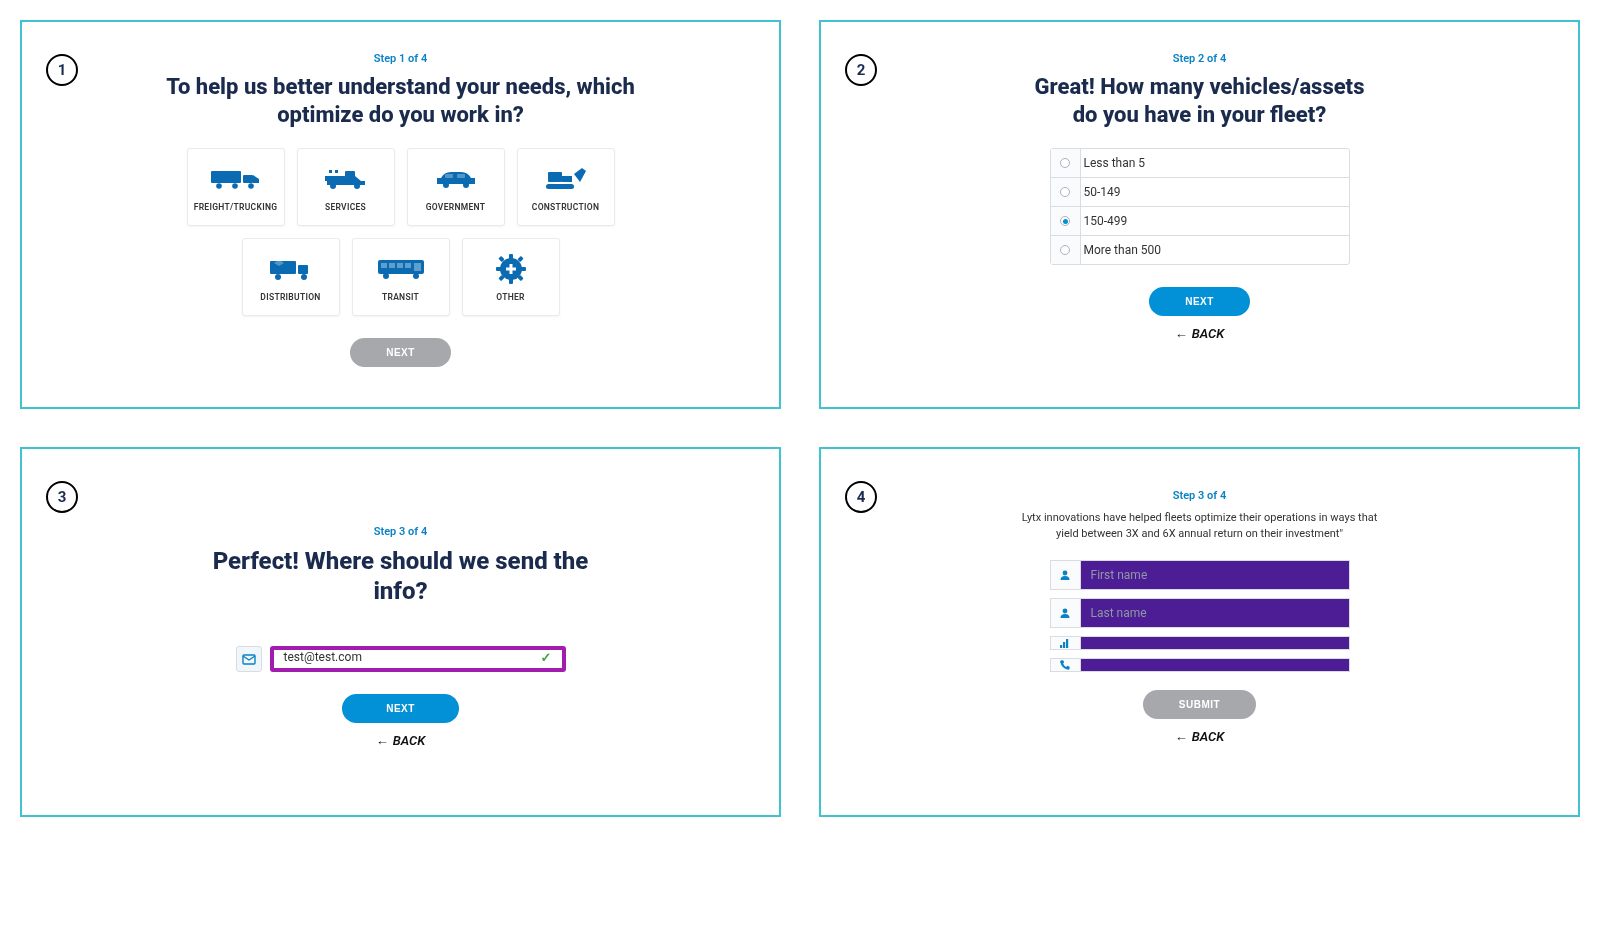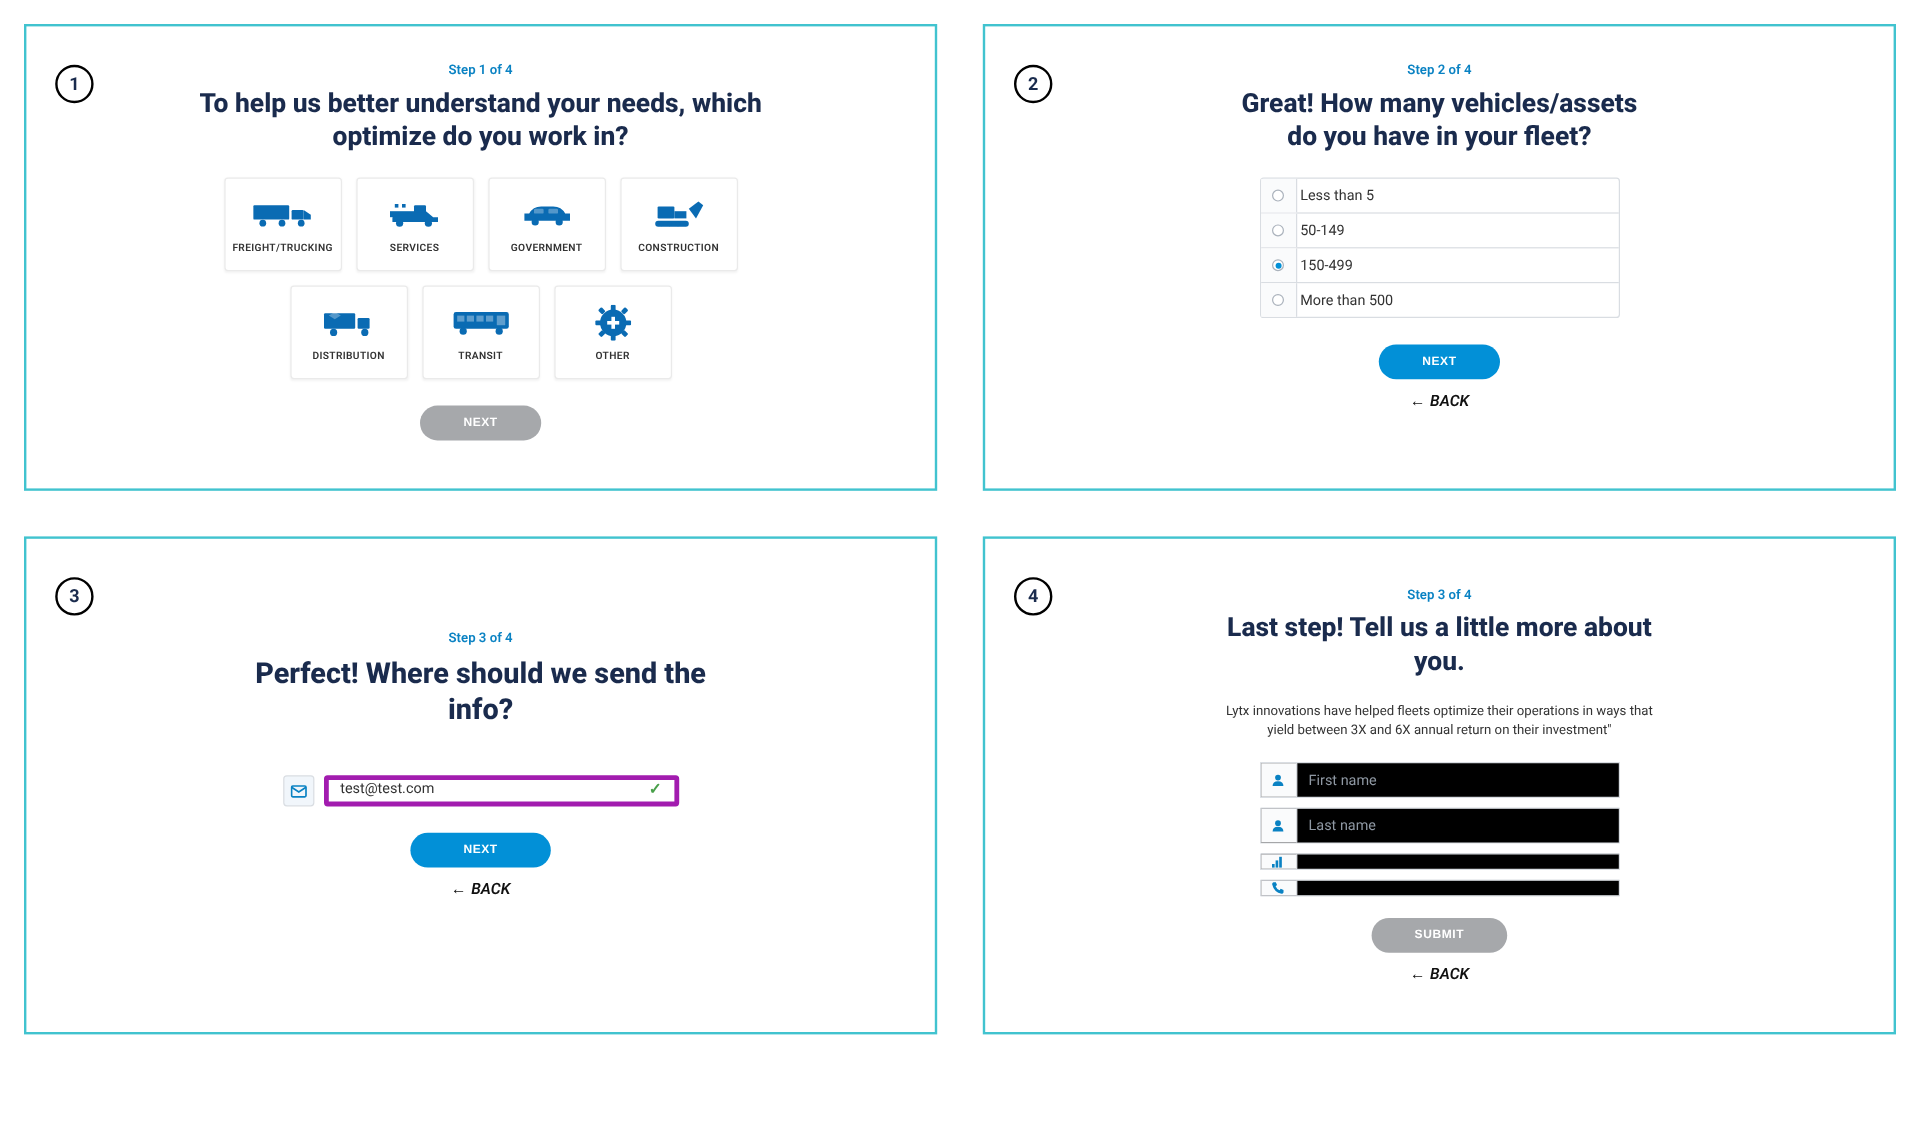--- a/index.html
+++ b/index.html
@@ -178,21 +178,21 @@
     .field-stack {
       max-width: 300px;
       margin: 0 auto 18px;
     }
     .field-row {
       display: flex;
       align-items: stretch;
       border: 1px solid #d9dde2;
       border-radius: 1px;
       margin-bottom: 8px;
-      background: #000000;
+      background: #4c1d95;
     }
     .field-icon {
       width: 30px;
       display: flex;
       align-items: center;
       justify-content: center;
       border-right: 1px solid #d9dde2;
       background: #fafbfc;
       color: #0a82c3;
     }
@@ -415,21 +415,20 @@
     </div>
 
     <button class="btn btn-blue" style="padding:9px 44px;">NEXT</button>
     <div class="back">BACK</div>
   </div>
 
   <div class="panel">
     <div class="badge">4</div>
     <div style="height:10px"></div>
     <div class="step-label">Step 3 of 4</div>
-    <div class="heading" style="max-width:360px;">Last step! Tell us a little more about you.</div>
     <div class="subtext">Lytx innovations have helped fleets optimize their operations in ways that yield between 3X and 6X annual return on their investment"</div>
 
     <div class="field-stack">
       <div class="field-row">
         <div class="field-icon">
           <svg width="12" height="12" viewBox="0 0 12 12" fill="#0a82c3">
               <circle cx="6" cy="4" r="2.4"></circle>
               <path d="M1.5 11 q0-4 4.5-4 t4.5 4 z"></path>
             </svg>
         </div>

